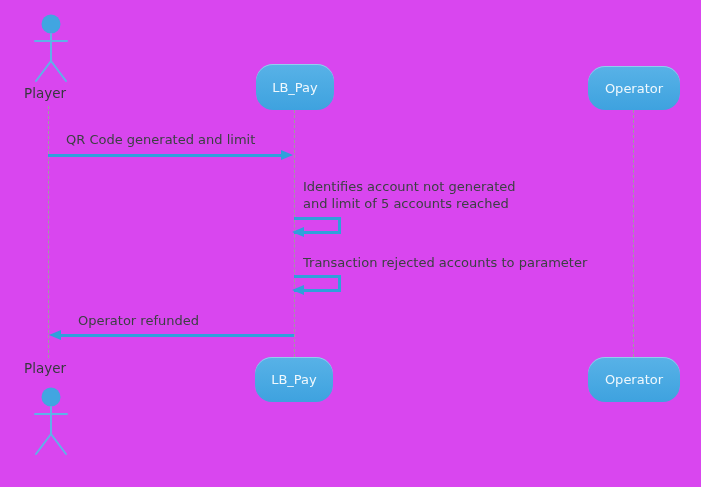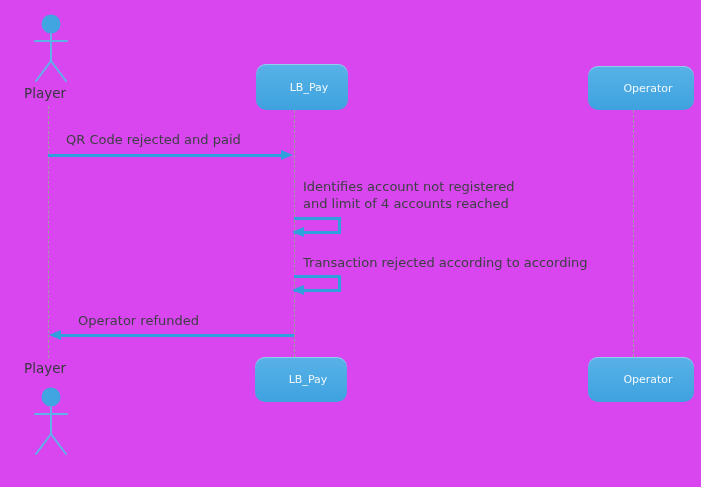--- a/index.html
+++ b/index.html
@@ -4,26 +4,25 @@
 <style>
   html,body{margin:0;padding:0;background:#ffffff;}
   .canvas{
     position:relative;width:701px;height:487px;background:#d946ef;overflow:hidden;
     font-family:"DejaVu Sans","Liberation Sans",sans-serif;
   }
   .abs{position:absolute;}
   .participant-box{
     position:absolute;
     background:linear-gradient(180deg,#58B2E7 0%,#3EA2DF 100%);
-    border-radius:10px;
+    border-radius:17px;
     color:#EFF8FD;
-    font-size:11px;
+    font-size:13px;
     display:flex;align-items:center;justify-content:center;
     box-shadow:inset 0 1px 0 rgba(255,255,255,0.35);
-    padding-left:14px;
   }
   .lifeline{
     position:absolute;width:0;border-left:1px dashed #9E9E9E;
   }
   .msg-label{
     position:absolute;color:#3C4043;font-size:13px;line-height:17px;white-space:nowrap;
   }
   .actor-label{
     position:absolute;color:#36393D;font-size:13.5px;white-space:nowrap;
   }
@@ -63,32 +62,32 @@
   <div class="actor-label" style="left:24px;top:85px;">Player</div>
 
   <div class="participant-box" style="left:256px;top:64px;width:78px;height:46px;">LB_Pay</div>
 
   <div class="participant-box" style="left:588px;top:66px;width:92px;height:44px;">Operator</div>
 
   <div class="lifeline" style="left:48px;top:106px;height:252px;"></div>
   <div class="lifeline" style="left:294px;top:110px;height:247px;"></div>
   <div class="lifeline" style="left:633px;top:110px;height:247px;"></div>
 
-  <div class="msg-label" style="left:66px;top:131px;">QR Code rejected and paid</div>
+  <div class="msg-label" style="left:66px;top:131px;">QR Code generated and limit</div>
   <div class="arrow-line" style="left:48px;top:154px;width:233px;"></div>
   <div class="arrow-head-right" style="left:281px;top:150px;"></div>
 
   <div class="msg-label" style="left:303px;top:178px;">
-    <div>Identifies account not registered</div>
-    <div>and limit of 4 accounts reached</div>
+    <div>Identifies account not generated</div>
+    <div>and limit of 5 accounts reached</div>
   </div>
   <div class="self-loop" style="left:294px;top:217px;"></div>
   <div class="arrow-head-left" style="left:292px;top:227px;"></div>
 
-  <div class="msg-label" style="left:303px;top:254px;">Transaction rejected according to according</div>
+  <div class="msg-label" style="left:303px;top:254px;">Transaction rejected accounts to parameter</div>
   <div class="self-loop" style="left:294px;top:275px;"></div>
   <div class="arrow-head-left" style="left:292px;top:285px;"></div>
 
   <div class="msg-label" style="left:78px;top:312px;">Operator refunded</div>
   <div class="arrow-line" style="left:61px;top:334px;width:233px;"></div>
   <div class="arrow-head-left" style="left:49px;top:330px;"></div>
 
   <div class="actor-label" style="left:24px;top:360px;">Player</div>
 
   <div class="participant-box" style="left:255px;top:357px;width:78px;height:45px;">LB_Pay</div>

